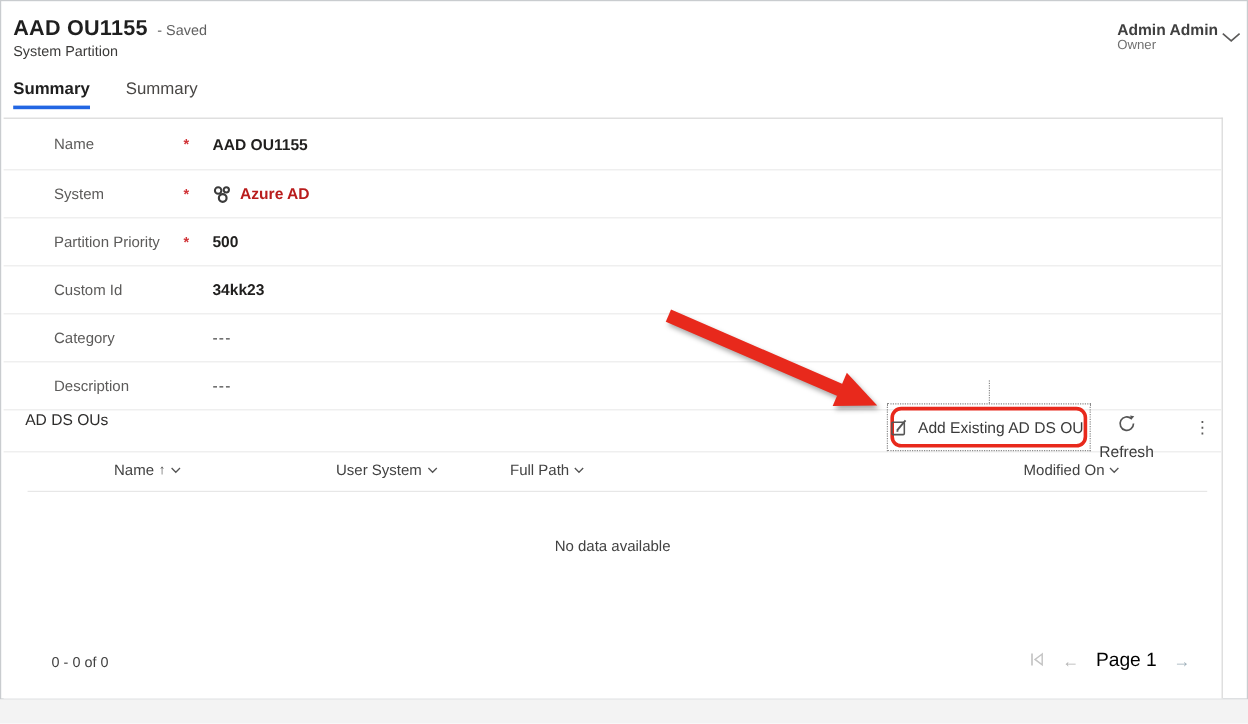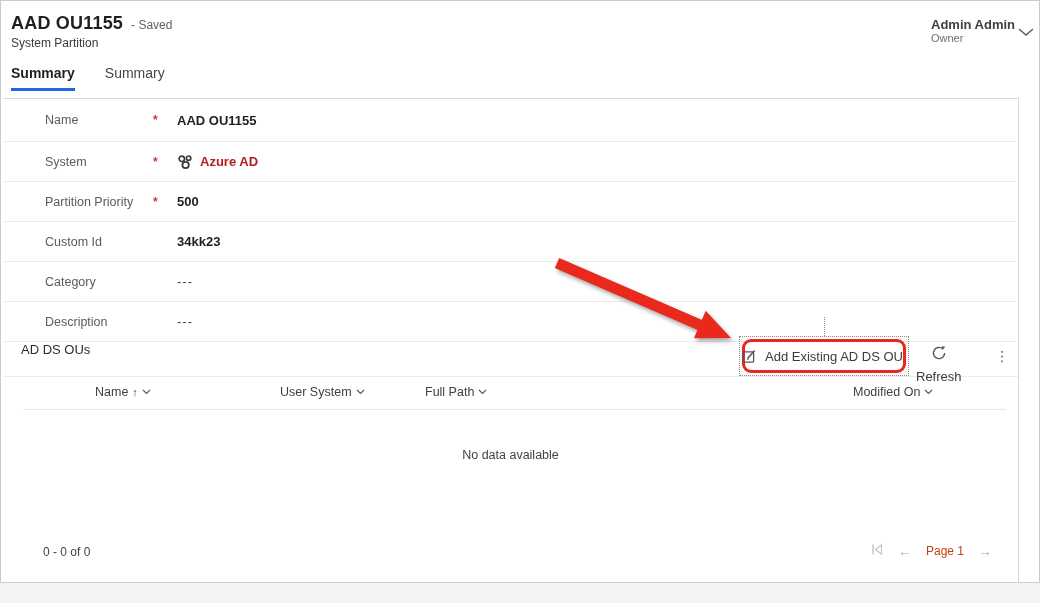--- a/index.html
+++ b/index.html
@@ -60,21 +60,21 @@
   .empty-text { position:absolute; left:0; width:100%; top:349px; text-align:center;
                 font-size:12.5px; color:#424242; }
 
   
   .record-range { position:absolute; left:40px; top:446px; font-size:12px; color:#424242; }
   .pager { position:absolute; right:26px; top:443px; display:flex; align-items:center; gap:14px; }
   .pager-btn { background:none; border:none; font-family:inherit; cursor:pointer; font-size:14px; line-height:18px; }
   .pg-first { color:#c4c4c4; }
   .pg-prev { color:#b3b3b3; }
   .pg-next { color:#9fb0ba; }
-  .page-label { font-size:12px; color:#c2410c; }
+  .page-label { font-size:16px; color:#000000; }
 
   
   .anno-arrow { position:absolute; left:540px; top:240px; z-index:50; pointer-events:none; }
 
   .icon16 { width:16px; height:16px; flex:none; }
 </style>
 </head>
 <body>
 
 <div class="stage">

